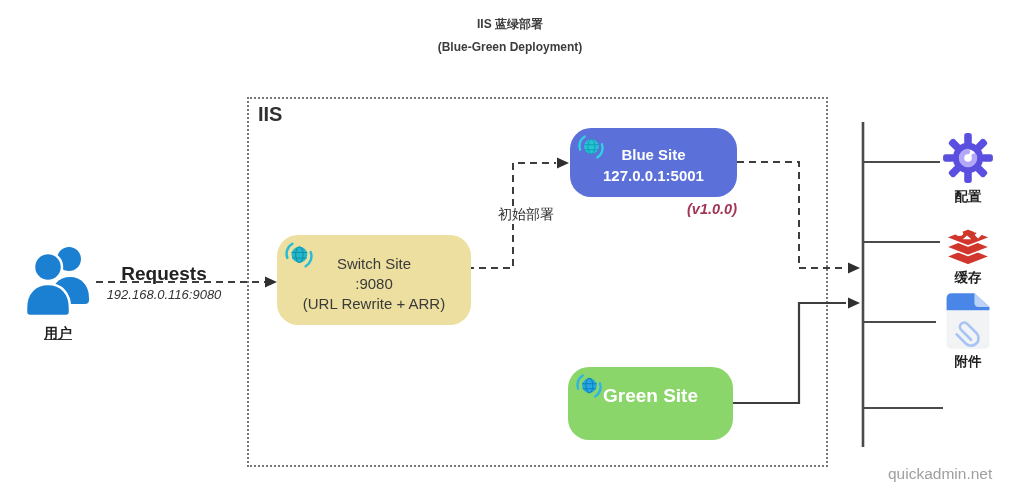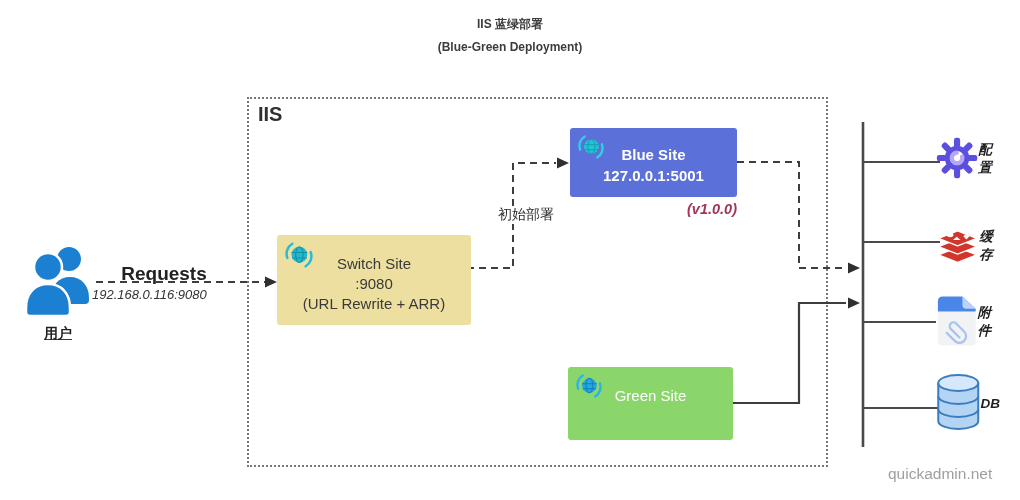--- a/index.html
+++ b/index.html
@@ -12,40 +12,40 @@
 
   .iis-box { position:absolute; left:247px; top:97px; width:581px; height:370px;
              border:2px dotted #767676; }
   .iis-label { position:absolute; left:258px; top:103px; font-size:20px; font-weight:bold; color:#2f2f2f; }
 
   .user-group { position:absolute; left:20px; top:244px; width:76px; text-align:center;text-decoration:underline; }
   .user-label { font-size:14px; font-weight:bold; color:#1f1f1f; margin-top:1px; }
 
   .edge-label-requests { position:absolute; left:100px; top:263px; width:128px; text-align:center;
                          font-size:19px; font-weight:bold; color:#222; }
-  .edge-label-address  { position:absolute; left:92px; top:287px; width:144px; text-align:left;
+  .edge-label-address  { position:absolute; left:92px; top:287px; width:144px; text-align:center;
                          font-size:13px; font-style:italic; color:#333; }
 
-  .node { position:absolute; border-radius:3px; text-align:center; }
+  .node { position:absolute; border-radius:21px; text-align:center; }
   .node .site-icon { position:absolute; left:7px; top:5px; }
 
   .switch-node { left:277px; top:235px; width:194px; height:90px; background:#ecdf9f;
                  padding-top:19px; font-size:15px; line-height:20px; color:#3a3a3a; }
   .blue-node   { left:570px; top:128px; width:167px; height:69px; background:#5b70d8;
                  padding-top:16px; font-size:15px; line-height:21px; color:#fff; font-weight:bold; }
   .green-node  { left:568px; top:367px; width:165px; height:73px; background:#8bd66a;
-                 padding-top:18px; font-size:15px; line-height:21px; color:#fff; font-weight:normal; }
+                 padding-top:18px; font-size:19px; line-height:21px; color:#fff; font-weight:bold; }
 
   .version-label { position:absolute; left:570px; top:201px; width:167px; text-align:right;
                    font-size:14.5px; font-weight:bold; font-style:italic; color:#a23455; }
 
   .deploy-label { position:absolute; left:478px; top:206px; width:76px; text-align:right;
                   font-size:14px; color:#2c2c2c; background:#fff; }
 
-  .resource { position:absolute; left:936px; width:64px; display:flex; flex-direction:row; align-items:center;font-style:italic; }
+  .resource { position:absolute; left:936px; width:64px; display:flex; flex-direction:column; align-items:center; }
   .resource .res-label { font-size:13.5px; font-weight:bold; color:#1f1f1f; margin-top:2px; }
   .res-0 { top:130px; } .res-1 { top:223px; } .res-2 { top:291px; } .res-3 { top:373px; }
 
   .watermark { position:absolute; left:888px; top:465px; width:110px; font-size:15.5px; color:#9f9f9f; }
 
   .wires { position:absolute; left:0; top:0; pointer-events:none; }
 </style>
 </head>
 <body>
 
@@ -174,25 +174,16 @@
       <path d="M2,18 H42 V50 a4,4 0 0 1 -4,4 H6 a4,4 0 0 1 -4,-4 Z" fill="#f1f3f4"></path>
       <path d="M2,18 V7 q0,-5 5,-5 h21 l14,13 v3 z" fill="#4a86e8"></path>
       <path d="M28,2 l14,13 h-10 q-4,0 -4,-4 z" fill="#bcd2f7"></path>
       <g transform="rotate(-45 22 37)">
         <path d="M18,45 v-13 a4,4 0 0 1 8,0 v12 a7,7 0 0 1 -14,0 v-12" fill="none" stroke="#a7c3f5" stroke-width="2.4" stroke-linecap="round"></path>
       </g>
     </svg>
     <div class="res-label">附件</div>
   </div>
 
-  <div class="resource res-3">
-    <svg width="46" height="58" viewBox="0 0 44 58">
-      <path d="M2,10 V48 a20,8 0 0 0 40,0 V10" fill="#b3d4f2" stroke="#3c7dc0" stroke-width="2"></path>
-      <path d="M2,36 a20,8 0 0 0 40,0" fill="#b3d4f2" stroke="#3c7dc0" stroke-width="2"></path>
-      <path d="M2,23 a20,8 0 0 0 40,0" fill="#b3d4f2" stroke="#3c7dc0" stroke-width="2"></path>
-      <ellipse cx="22" cy="10" rx="20" ry="8" fill="#d6e8fb" stroke="#3c7dc0" stroke-width="2"></ellipse>
-    </svg>
-    <div class="res-label">DB</div>
-  </div>
 
   <div class="watermark">quickadmin.net</div>
 
 </div>
 
 </body></html>

